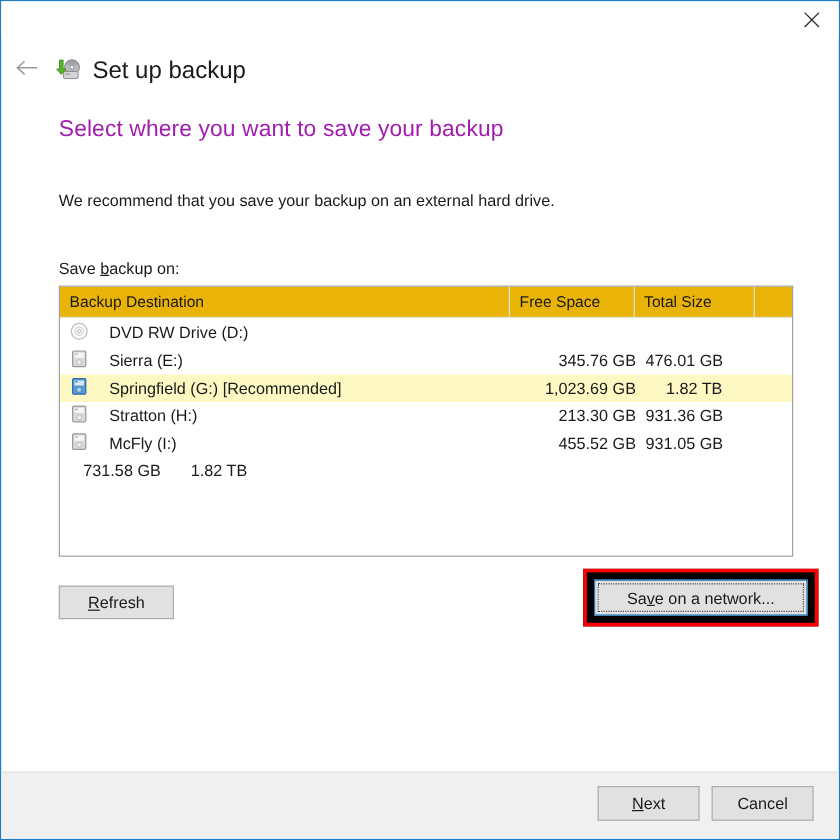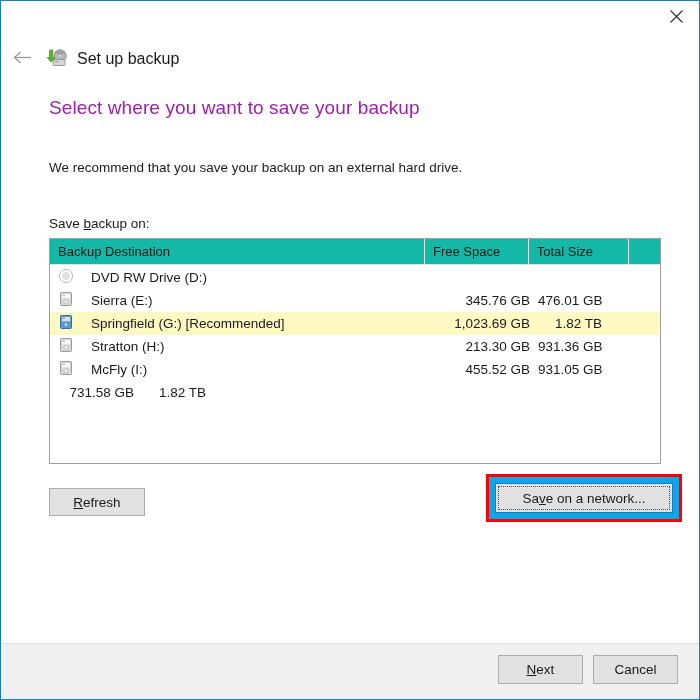--- a/index.html
+++ b/index.html
@@ -65,21 +65,21 @@
   }
   .app-icon {
     position: relative;
     width: 24px;
     height: 24px;
     margin-left: 10px;
     flex: 0 0 auto;
   }
   .app-title {
     margin-left: 8px;
-    font-size: 16px;
+    font-size: 20px;
     color: #1a1a1a;
     line-height: 1;
     white-space: nowrap;
   }
 
   
   .content {
     position: absolute;
     top: 95px;
     left: 48px;
@@ -123,21 +123,21 @@
     box-sizing: border-box;
     border: 1px solid #a0a0a0;
     background: #ffffff;
     overflow: hidden;
   }
   .lv-header {
     display: flex;
     height: 26px;
     box-sizing: border-box;
     border-bottom: 1px solid #e2e2e2;
-    background: #14b8a6;
+    background: #eab308;
     align-items: center;
     gap: 20px;
   }
   .lv-header .hcell {
     font-size: 13px;
     color: #1a1a1a;
     box-sizing: border-box;
     padding: 0 8px;
     height: 26px;
     line-height: 26px;
@@ -202,21 +202,21 @@
   }
 
   .network-wrap {
     position: absolute;
     top: 378px;
     left: 437px;
     width: 196px;
     height: 48px;
     box-sizing: border-box;
     border: 3px solid #ff0000;
-    background: #0ea5e9;
+    background: #000000;
     display: flex;
     align-items: center;
     justify-content: center;
   }
   .network-btn {
     position: relative;
     width: 178px;
     height: 30px;
     box-sizing: border-box;
     border: 1px solid #1a7dc4;

